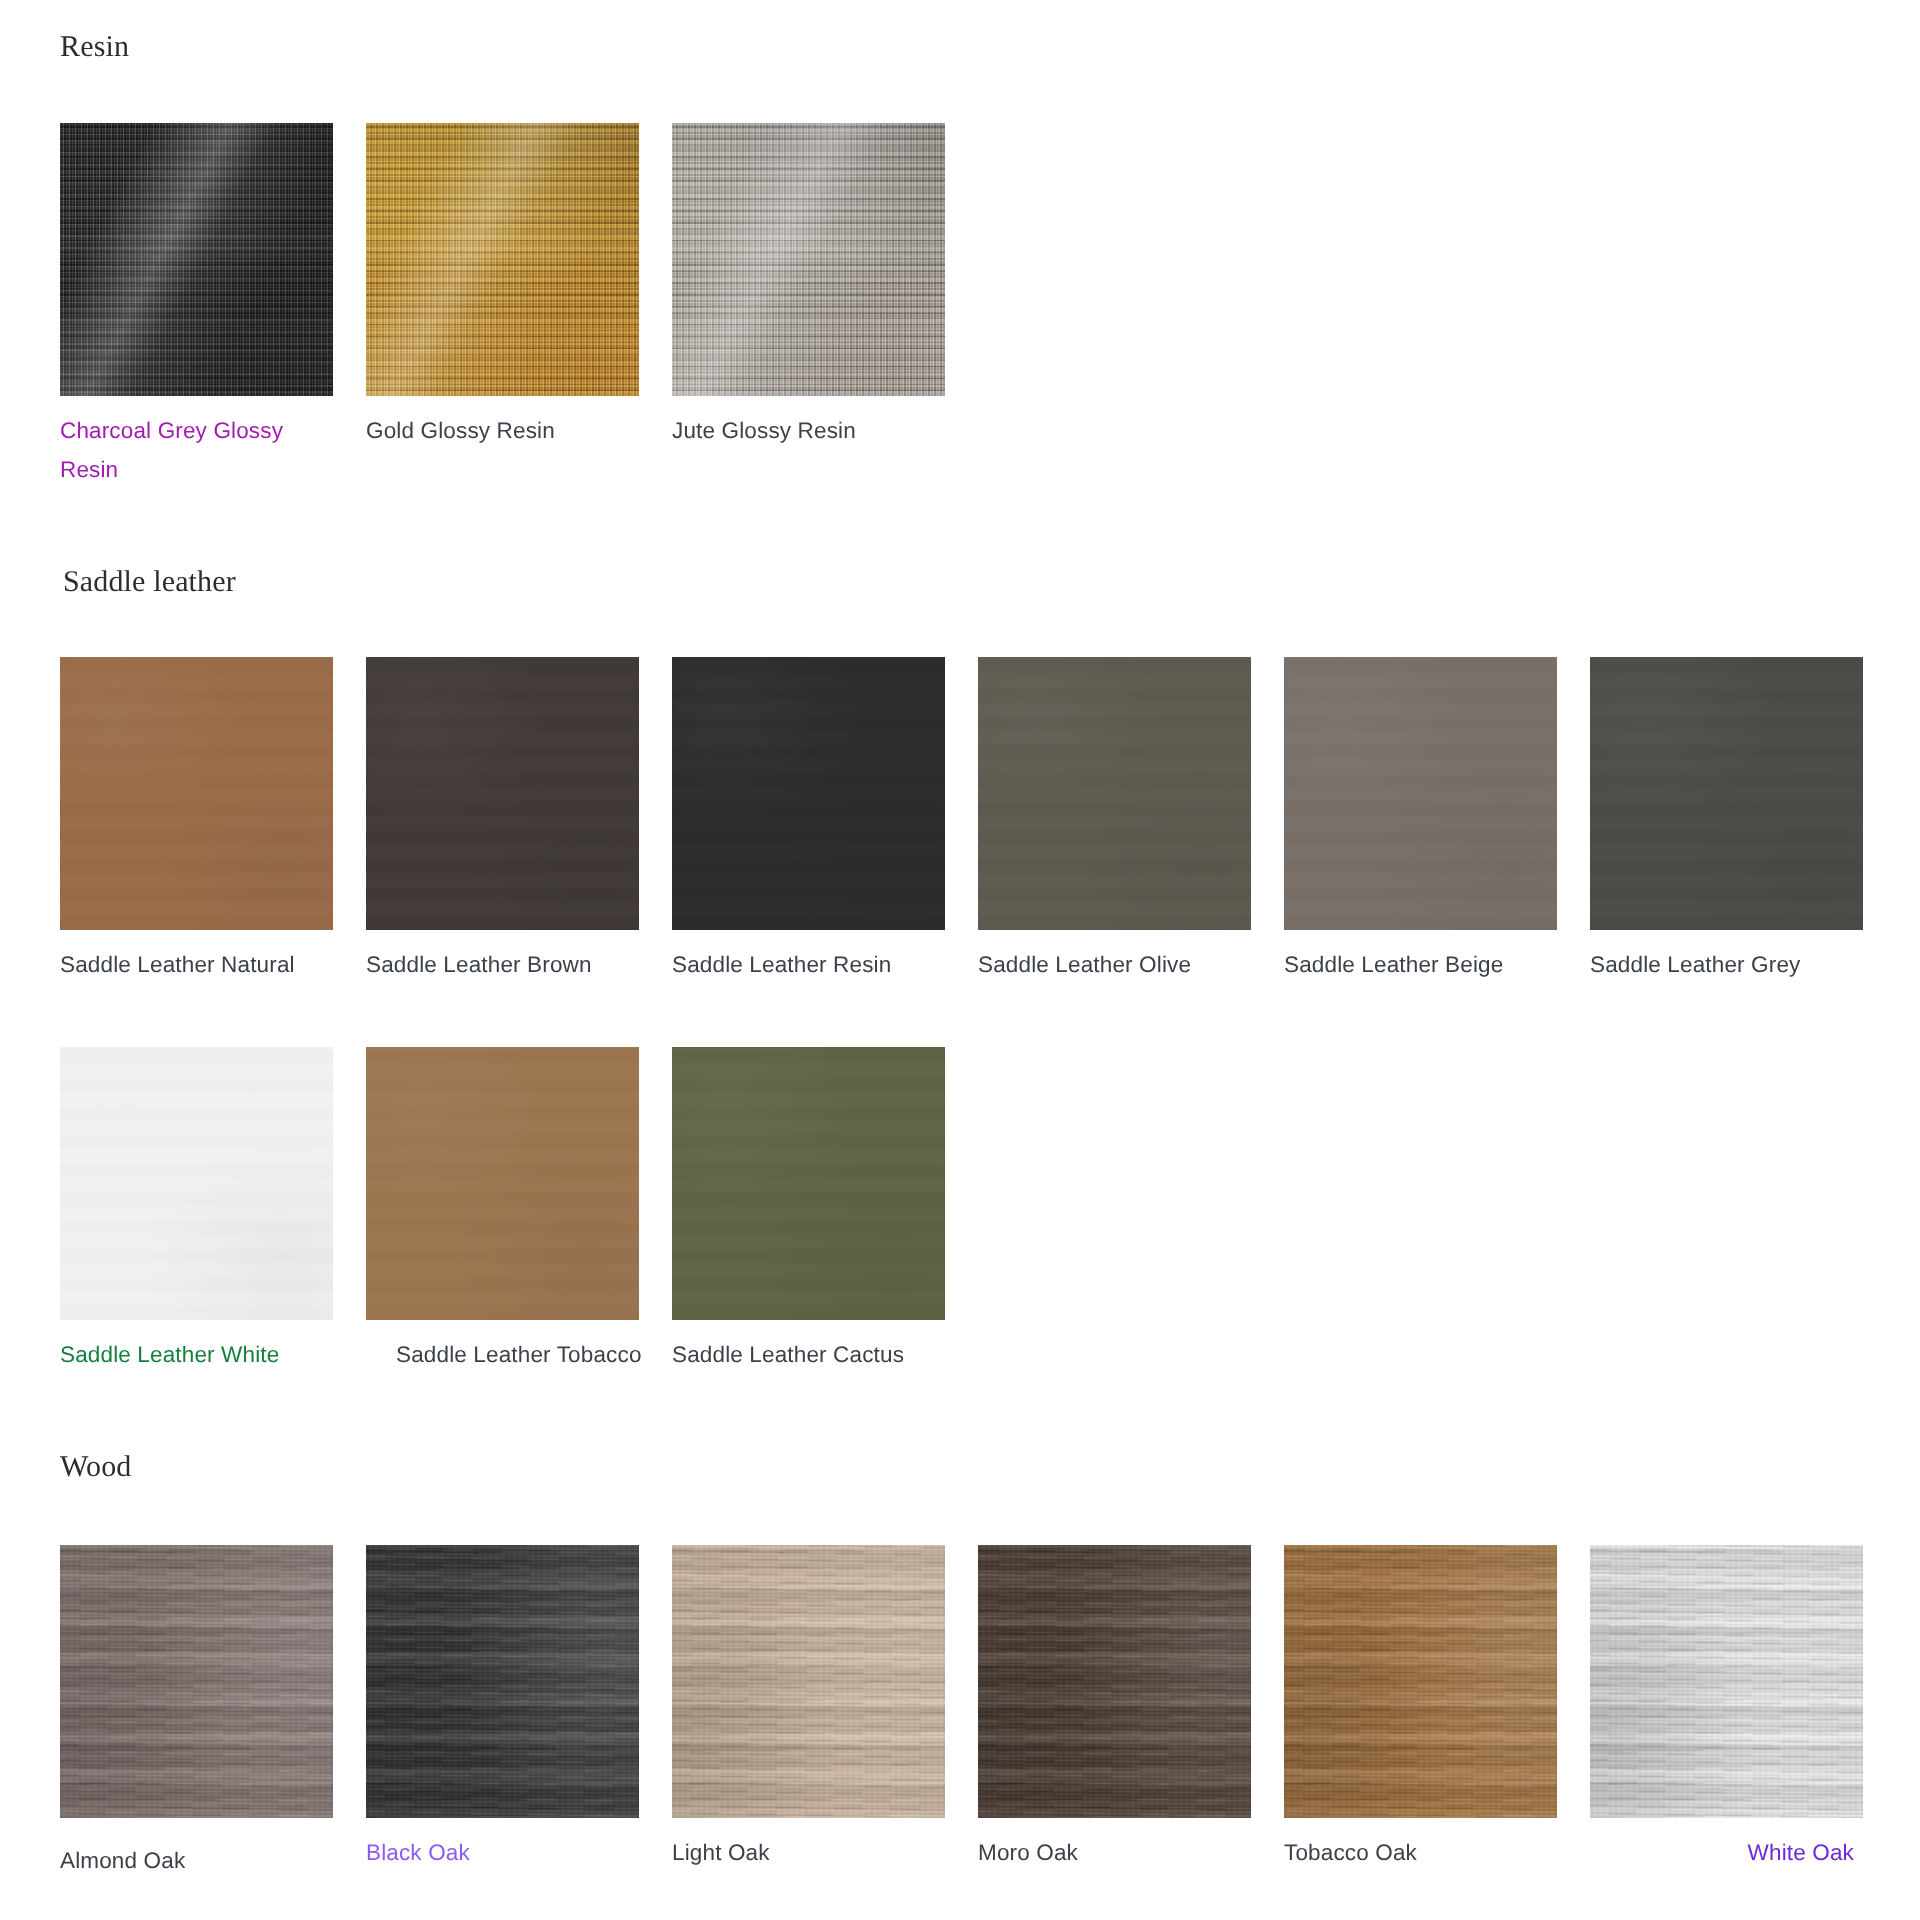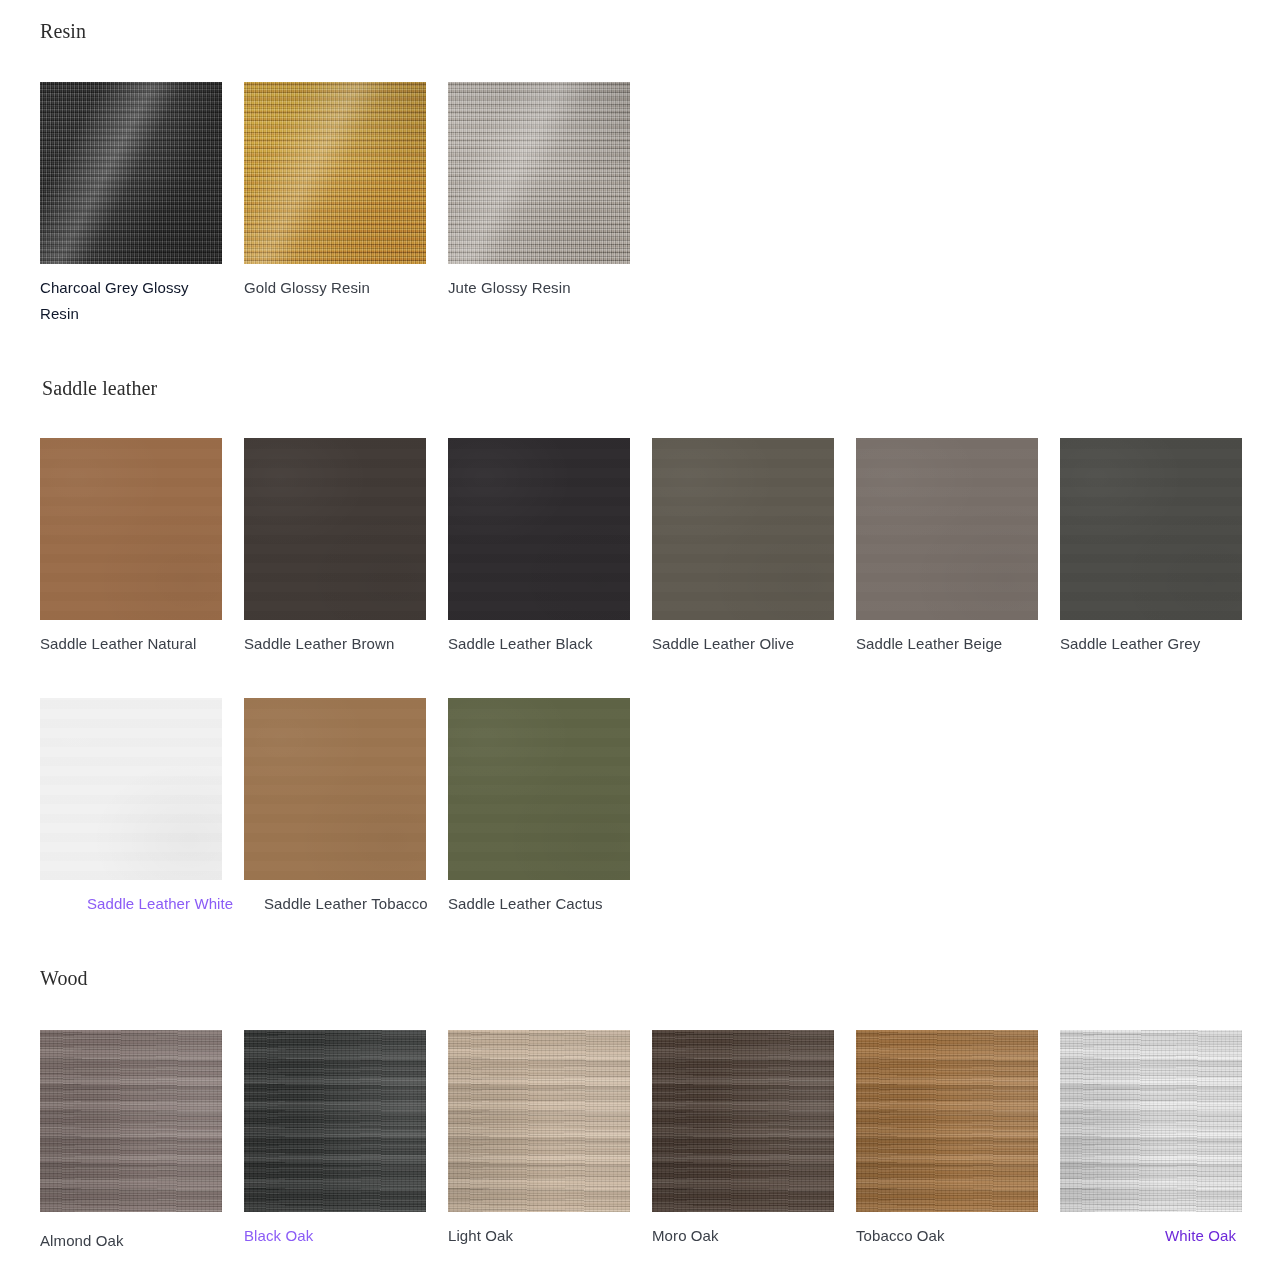--- a/index.html
+++ b/index.html
@@ -162,21 +162,21 @@
 
   <section class="section">
     <h2 class="section-title" id="resin-title" style="color: rgb(45, 45, 45);">Resin</h2>
 
     <div class="grid" id="resin-grid">
 
       <div class="cell">
         <div class="swatch tex-weave sheen" style="background-color: rgb(35, 35, 35);">
           <span class="gloss"></span>
         </div>
-        <div class="swatch-label" style="color: #0f172a;">Charcoal Grey Glossy Resin</div>
+        <div class="swatch-label" style="color: #a21caf;">Charcoal Grey Glossy Resin</div>
       </div>
 
       <div class="cell">
         <div class="swatch tex-weave sheen" style="background-color: rgb(200, 148, 48);">
           <span class="gloss"></span>
         </div>
         <div class="swatch-label" style="color: rgb(59, 64, 73);">Gold Glossy Resin</div>
       </div>
 
       <div class="cell">
@@ -199,42 +199,42 @@
         <div class="swatch-label" style="color: rgb(59, 64, 73);">Saddle Leather Natural</div>
       </div>
 
       <div class="cell">
         <div class="swatch tex-leather" style="background-color: rgb(65, 58, 54);"></div>
         <div class="swatch-label" style="color: rgb(59, 64, 73);">Saddle Leather Brown</div>
       </div>
 
       <div class="cell">
         <div class="swatch tex-leather" style="background-color: rgb(46, 43, 46);"></div>
-        <div class="swatch-label" style="color: rgb(59, 64, 73);">Saddle Leather Black</div>
+        <div class="swatch-label" style="color: rgb(59, 64, 73);">Saddle Leather Resin</div>
       </div>
 
       <div class="cell">
         <div class="swatch tex-leather" style="background-color: rgb(95, 90, 80);"></div>
         <div class="swatch-label" style="color: rgb(59, 64, 73);">Saddle Leather Olive</div>
       </div>
 
       <div class="cell">
         <div class="swatch tex-leather" style="background-color: rgb(120, 111, 105);"></div>
         <div class="swatch-label" style="color: rgb(59, 64, 73);">Saddle Leather Beige</div>
       </div>
 
       <div class="cell">
         <div class="swatch tex-leather" style="background-color: rgb(75, 75, 71);"></div>
         <div class="swatch-label" style="color: rgb(59, 64, 73);">Saddle Leather Grey</div>
       </div>
 
 
       <div class="cell">
         <div class="swatch tex-leather" style="background-color: rgb(241, 241, 241);"></div>
-        <div class="swatch-label" style="color: #8b5cf6; margin-left: 47px;">Saddle Leather White</div>
+        <div class="swatch-label" style="color: #15803d;">Saddle Leather White</div>
       </div>
 
       <div class="cell">
         <div class="swatch tex-leather" style="background-color: rgb(156, 117, 80);"></div>
         <div class="swatch-label" style="color: rgb(59, 64, 73); margin-left: 20px;">Saddle Leather Tobacco</div>
       </div>
 
       <div class="cell">
         <div class="swatch tex-leather" style="background-color: rgb(95, 100, 70);"></div>
         <div class="swatch-label" style="color: rgb(59, 64, 73);">Saddle Leather Cactus</div>

